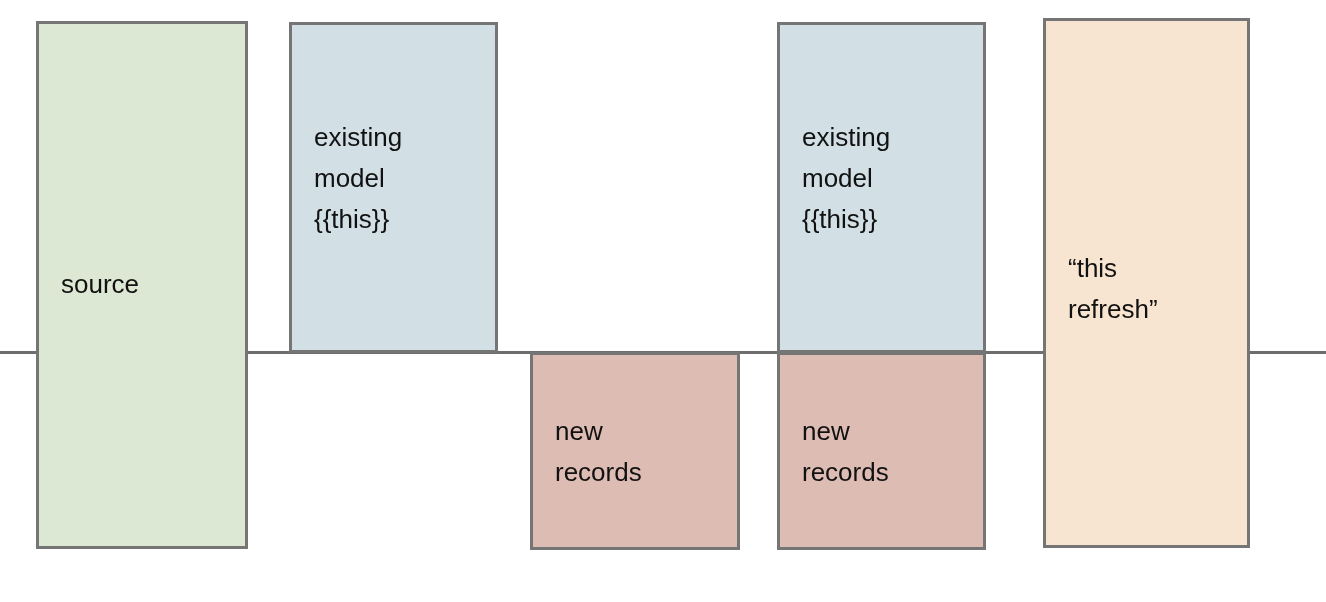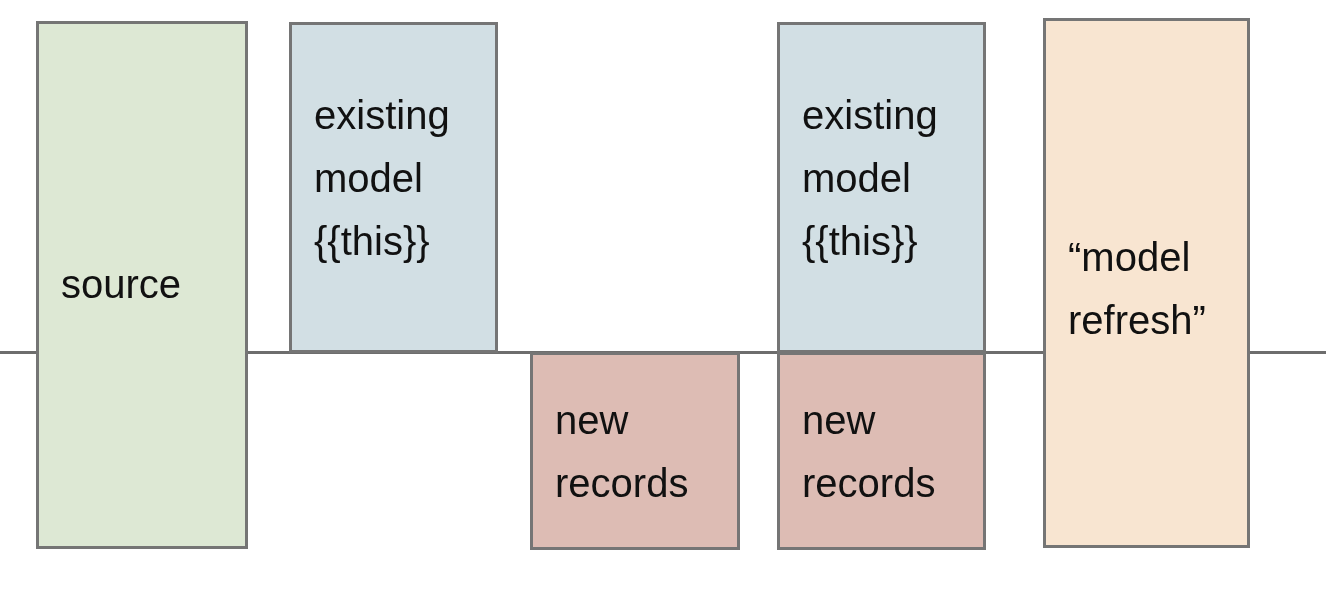--- a/index.html
+++ b/index.html
@@ -32,21 +32,21 @@
     box-sizing: border-box;
     border: 3px solid #757575;
     z-index: 2;
     display: flex;
     align-items: center;
     justify-content: flex-start;
   }
   .block-label {
     display: block;
     font-family: "Liberation Sans", sans-serif;
-    font-size: 40px;
+    font-size: 26px;
     line-height: 1.58;
     color: #111111;
     padding-left: 22px;
     padding-right: 10px;
     white-space: pre-line;
     text-align: left;
     letter-spacing: 0px;
   }
   
   #block-source        { left: 36px;   top: 21px;  width: 212px; height: 528px; }
@@ -91,17 +91,17 @@
 model
 {{this}}</span>
   </div>
 
   <div class="block" id="block-new-2" style="background-color: rgb(221, 188, 180); border-color: rgb(117, 117, 117);">
     <span class="block-label">new
 records</span>
   </div>
 
   <div class="block" id="block-full-refresh" style="background-color: rgb(248, 229, 209); border-color: rgb(117, 117, 117);">
-    <span class="block-label">“model
+    <span class="block-label">“this
 refresh”</span>
   </div>
 
 </div>
 
 </body></html>

